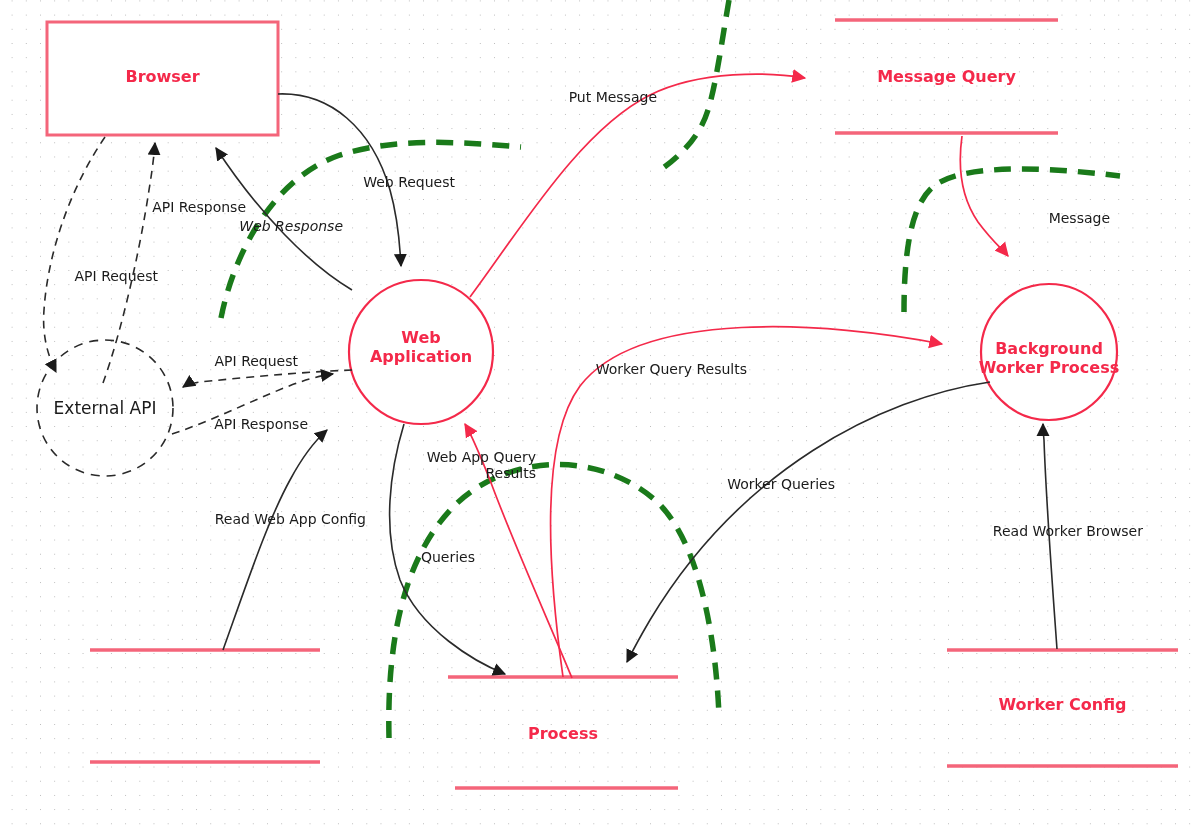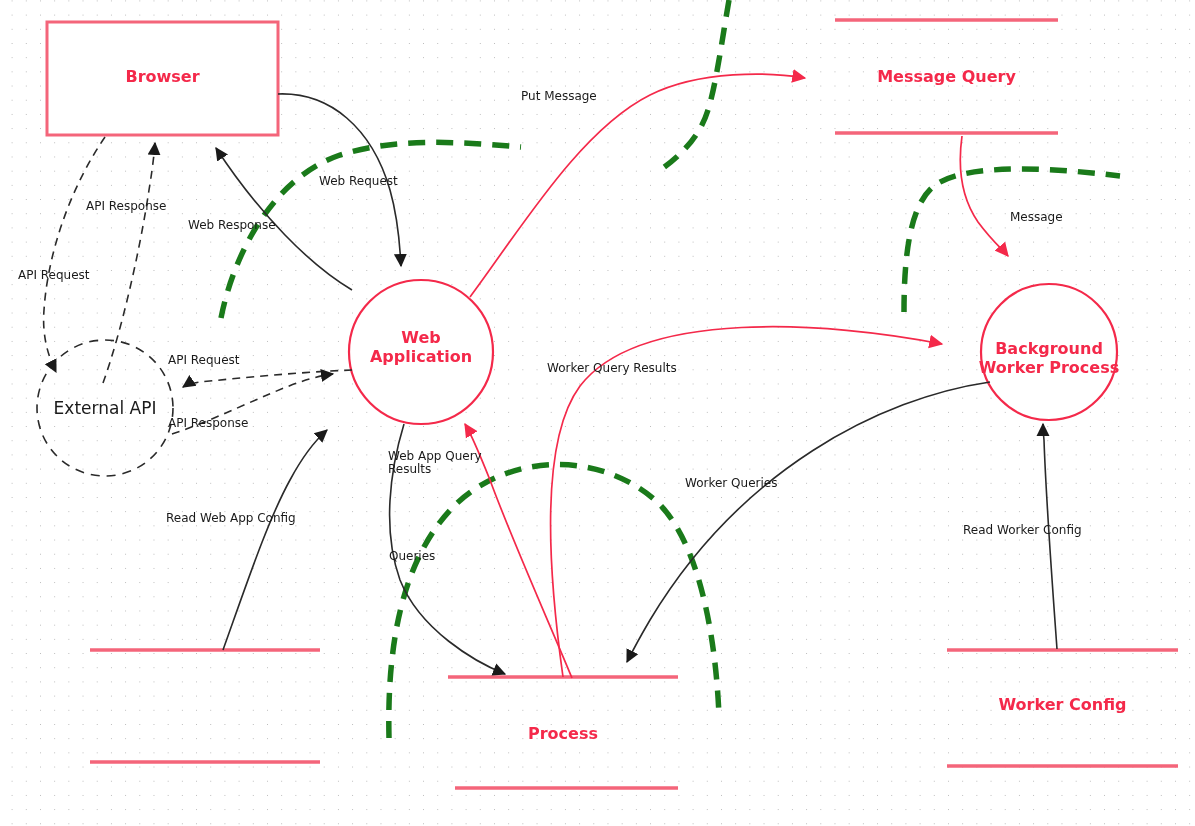--- a/index.html
+++ b/index.html
@@ -39,22 +39,22 @@
     font-weight: bold;
     font-size: 16px;
   }
   .lbl-blk {
     color: #1a1a1a;
     font-size: 17px;
   }
   .edge-label {
     position: absolute;
     color: #1a1a1a;
-    font-size: 12px;
-    text-align: left;
+    font-size: 14px;
+    text-align: right;
     line-height: 1.12;
     white-space: pre-line;
     pointer-events: none;
   }
 </style>
 </head>
 <body>
 
 <div id="canvas">
 
@@ -188,21 +188,21 @@
 
 
   <div class="node-label lbl-red" style="left:448px; top:725px; width:230px;">Process</div>
 
   <div class="node-label lbl-red" style="left:947px; top:696px; width:231px;">Worker Config</div>
 
   <div class="edge-label" style="left:86px; top:200px; width:160px;">API Response</div>
 
   <div class="edge-label" style="left:18px; top:269px; width:140px;">API Request</div>
 
-  <div class="edge-label" style="left:188px; top:219px; width:148px;">Web Response</div>
+  <div class="edge-label" style="left:195px; top:219px; width:148px;font-style:italic;">Web Response</div>
 
   <div class="edge-label" style="left:319px; top:128px; width:136px;margin-top:47px;">Web Request</div>
 
   <div class="edge-label" style="left:168px; top:354px; width:130px;">API Request</div>
 
   <div class="edge-label" style="left:168px; top:417px; width:140px;">API Response</div>
 
   <div class="edge-label" style="left:521px; top:90px; width:136px;">Put Message</div>
 
   <div class="edge-label" style="left:1010px; top:211px; width:100px;">Message</div>
@@ -211,15 +211,15 @@
 
   <div class="edge-label" style="left:685px; top:477px; width:150px;">Worker Queries</div>
 
   <div class="edge-label" style="left:388px; top:450px; width:148px;">Web App Query
 Results</div>
 
   <div class="edge-label" style="left:389px; top:550px; width:86px;">Queries</div>
 
   <div class="edge-label" style="left:166px; top:512px; width:200px;">Read Web App Config</div>
 
-  <div class="edge-label" style="left:963px; top:524px; width:180px;">Read Worker Config</div>
+  <div class="edge-label" style="left:963px; top:524px; width:180px;">Read Worker Browser</div>
 
 </div>
 
 </body></html>

